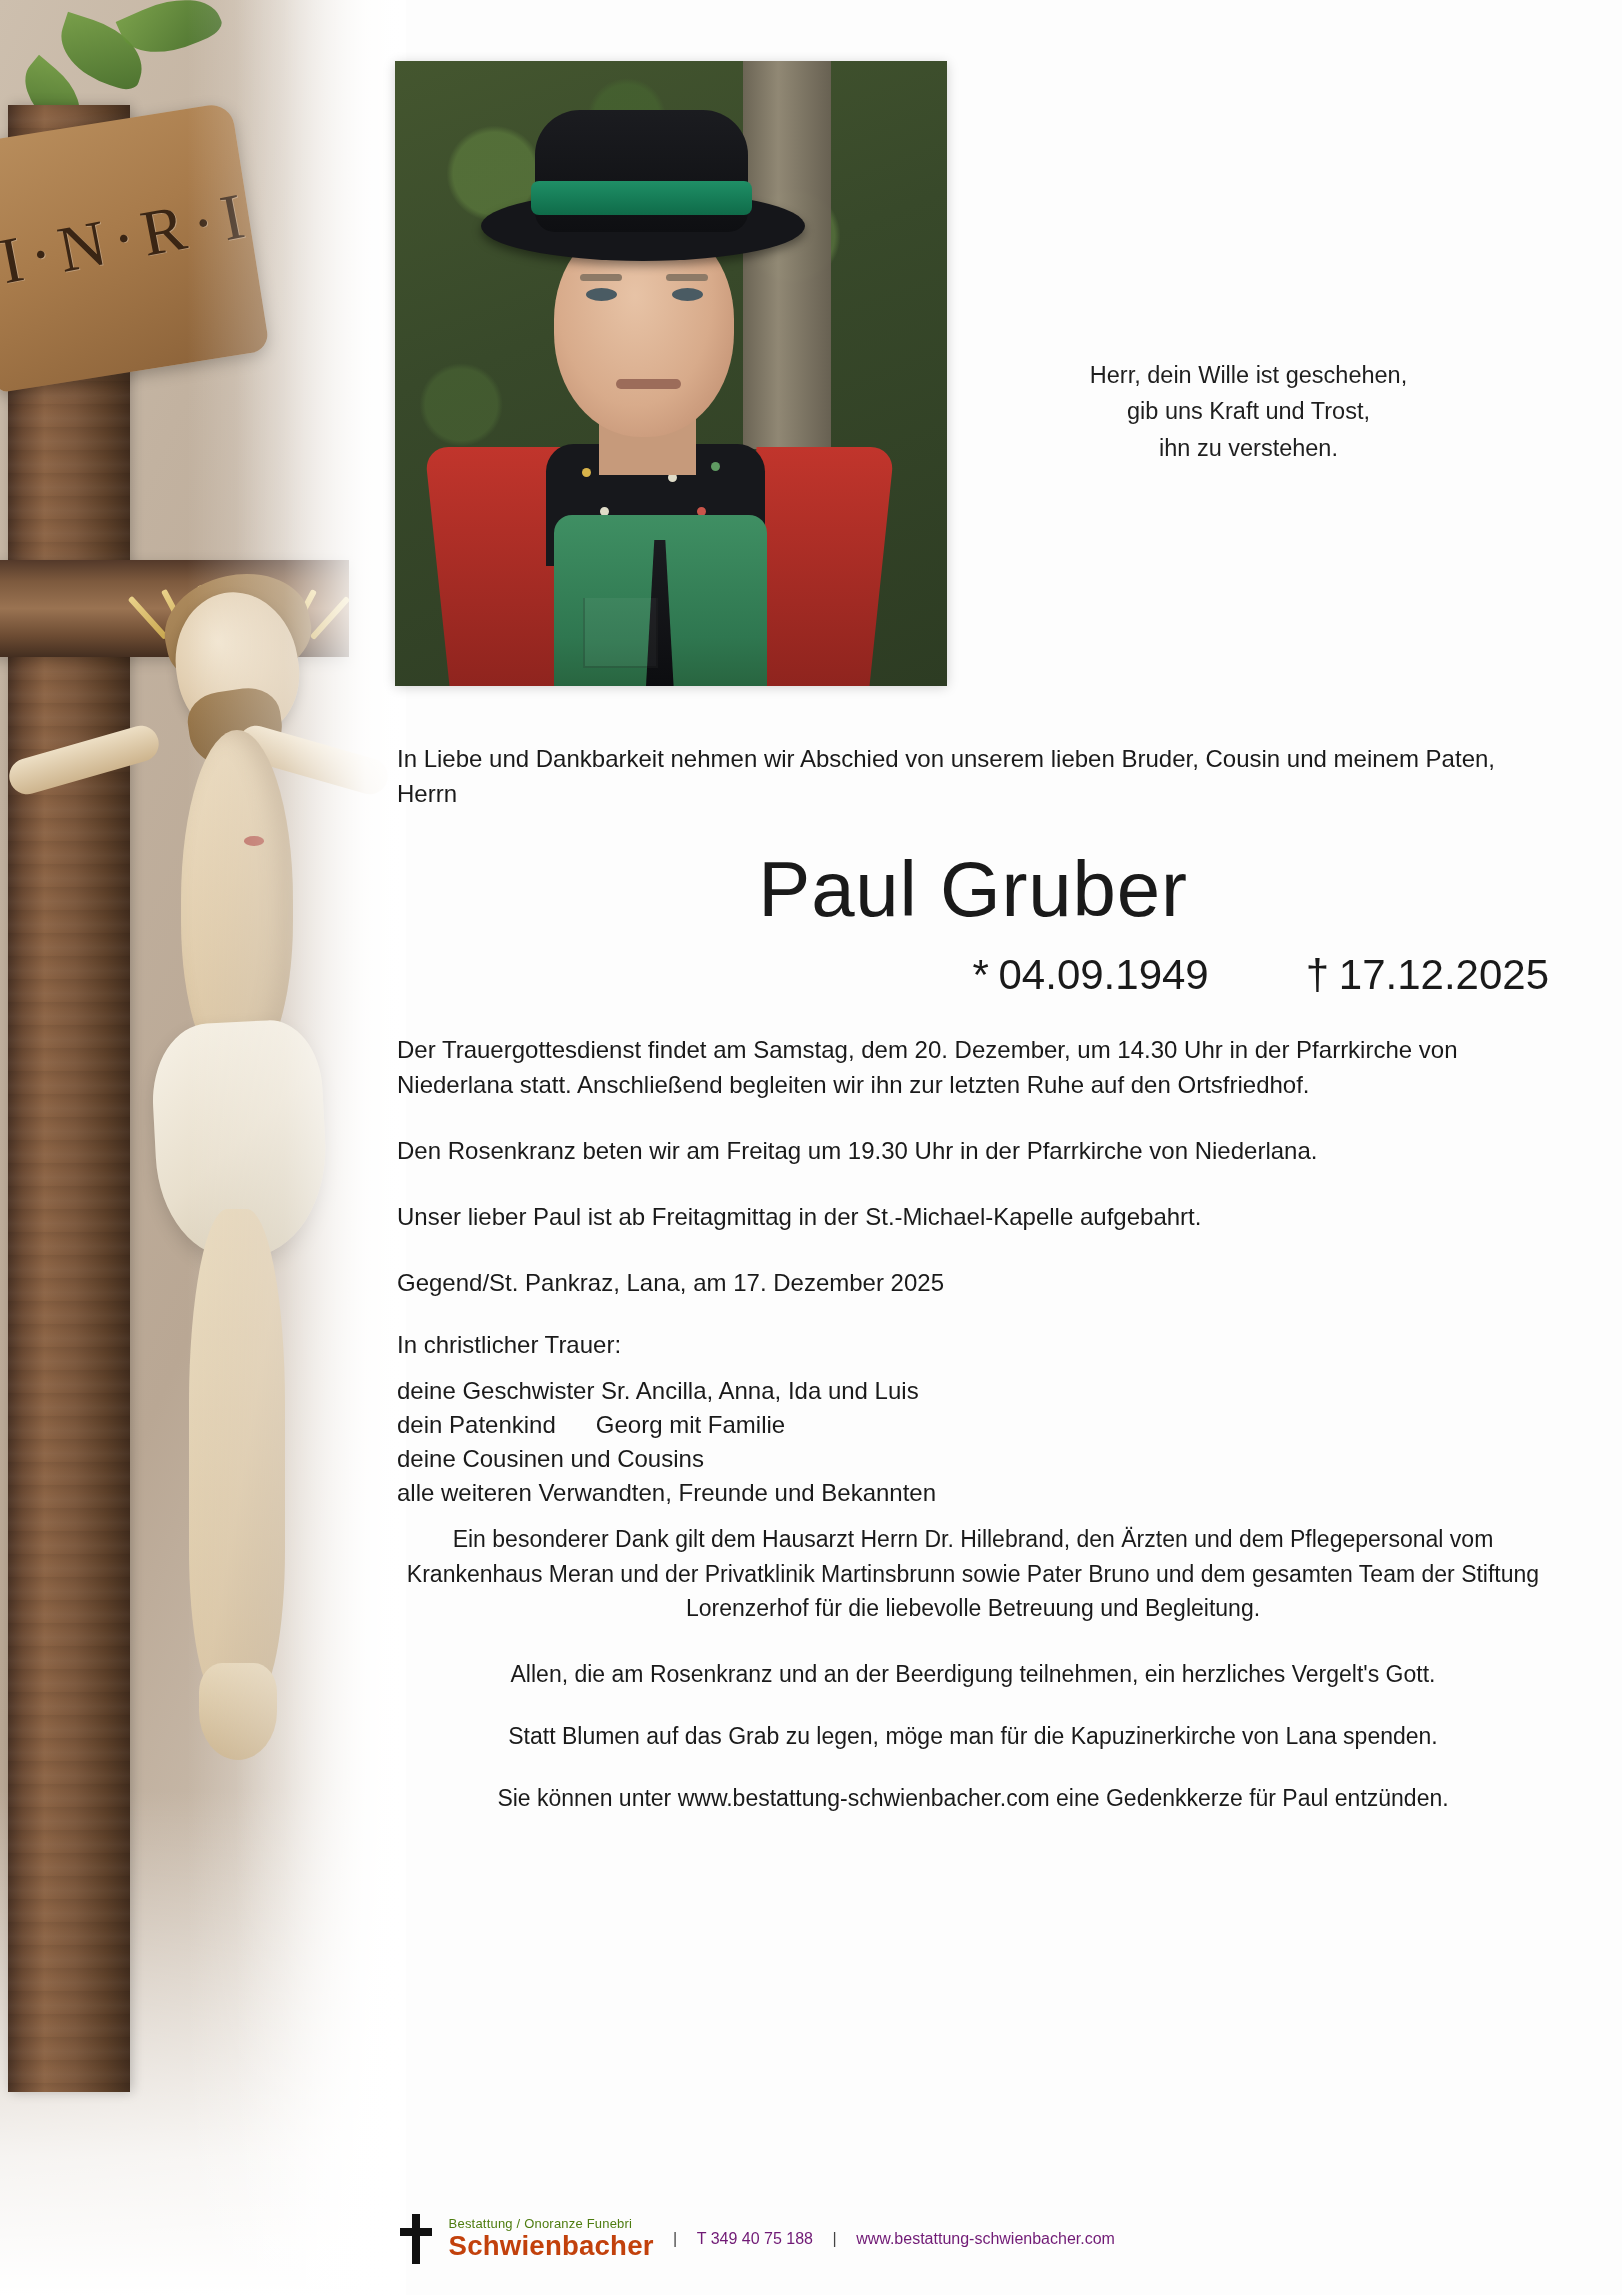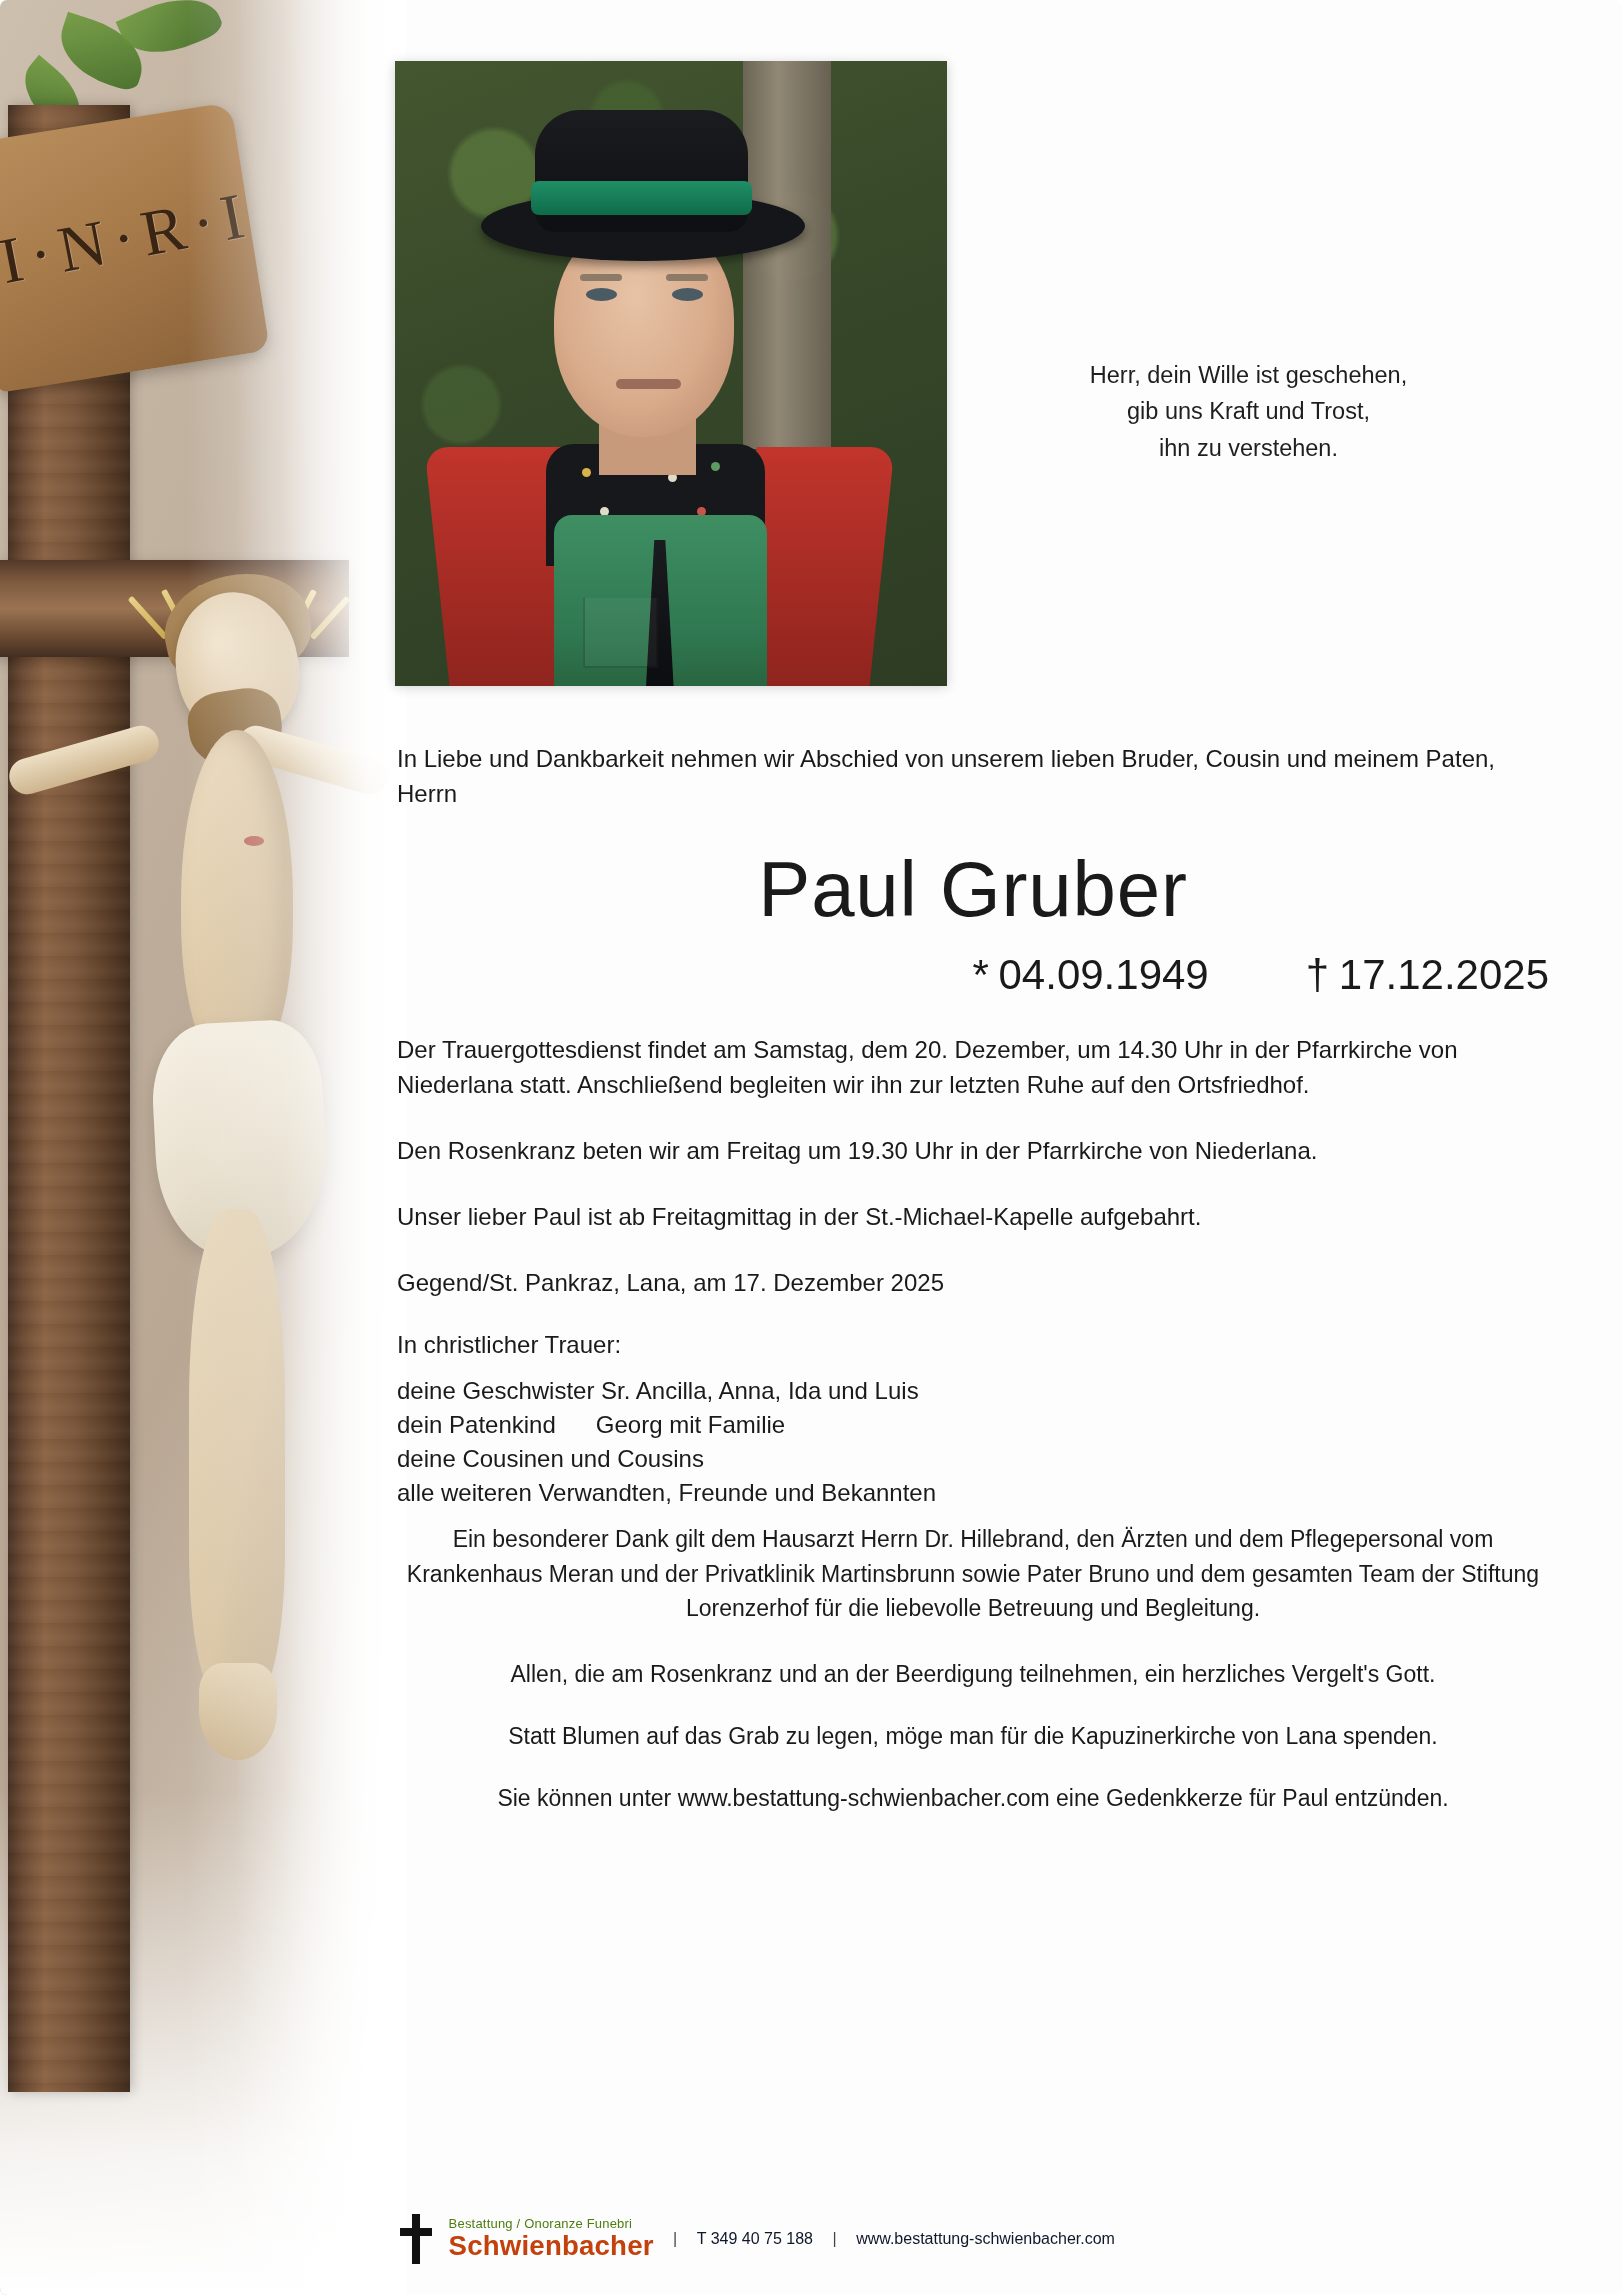--- a/index.html
+++ b/index.html
@@ -9,21 +9,20 @@
     background: #ffffff;
     font-family: "Liberation Sans", sans-serif;
     color: #1a1a1a;
   }
   .card {
     position: relative;
     width: 1622px;
     height: 2295px;
     overflow: hidden;
     background: #fdfdfd;
-    border-radius: 7px;
   }
 
   
   .left-art {
     position: absolute;
     left: 0; top: 0;
     width: 406px; height: 2295px;
     overflow: hidden;
   }
   .art-bg {
@@ -348,21 +347,21 @@
   .logo-cross .v {
     position: absolute; left: 15.4px; top: 0; width: 8px; height: 50px; background: #111;
   }
   .logo-cross .h {
     position: absolute; left: 3.2px; top: 13.8px; width: 32px; height: 8px; background: #111;
   }
   .logo-text { line-height: 1.1; }
   .logo-small { font-size: 13px; letter-spacing: 0.2px; color: #4d7c0f; }
   .logo-big { font-size: 27.6px; font-weight: 700; color: #c2410c; letter-spacing: 0.2px; }
   .footer-sep { color: #444; font-size: 16px; padding: 0 4.9px; }
-  .footer-meta { font-size: 16px; color: #0f172a; }
+  .footer-meta { font-size: 16px; color: #701a75; }
 </style>
 </head>
 <body>
 
 <div class="card">
 
   <div class="left-art">
     <div class="art-bg"></div>
 
     <div class="leaf" style="left:57px; top:24px; width:89px; height:57px; transform:rotate(18deg);"></div>

